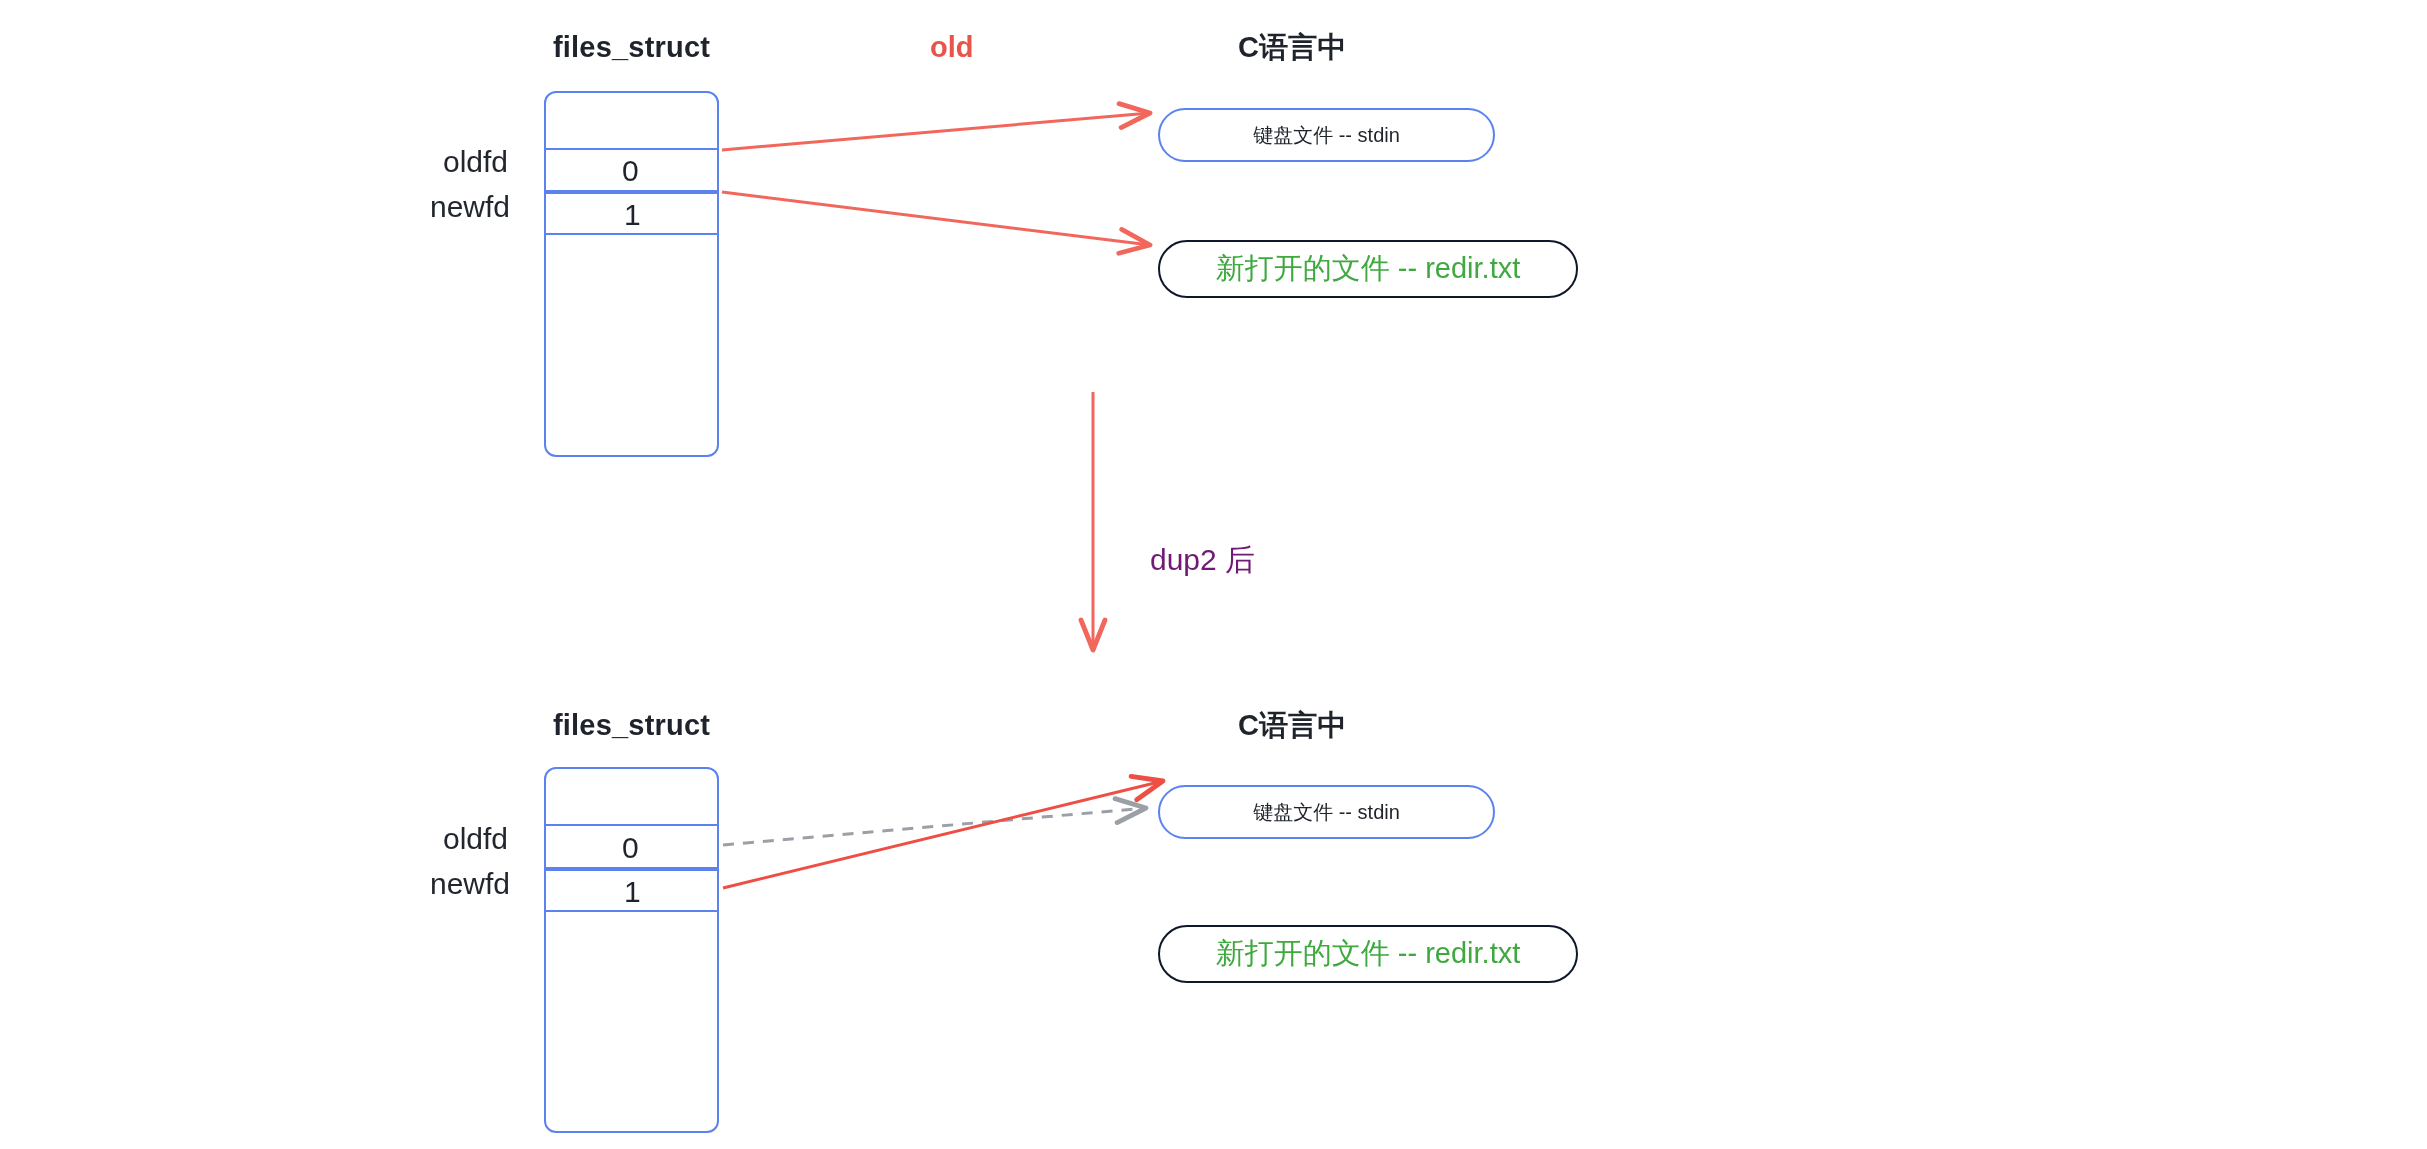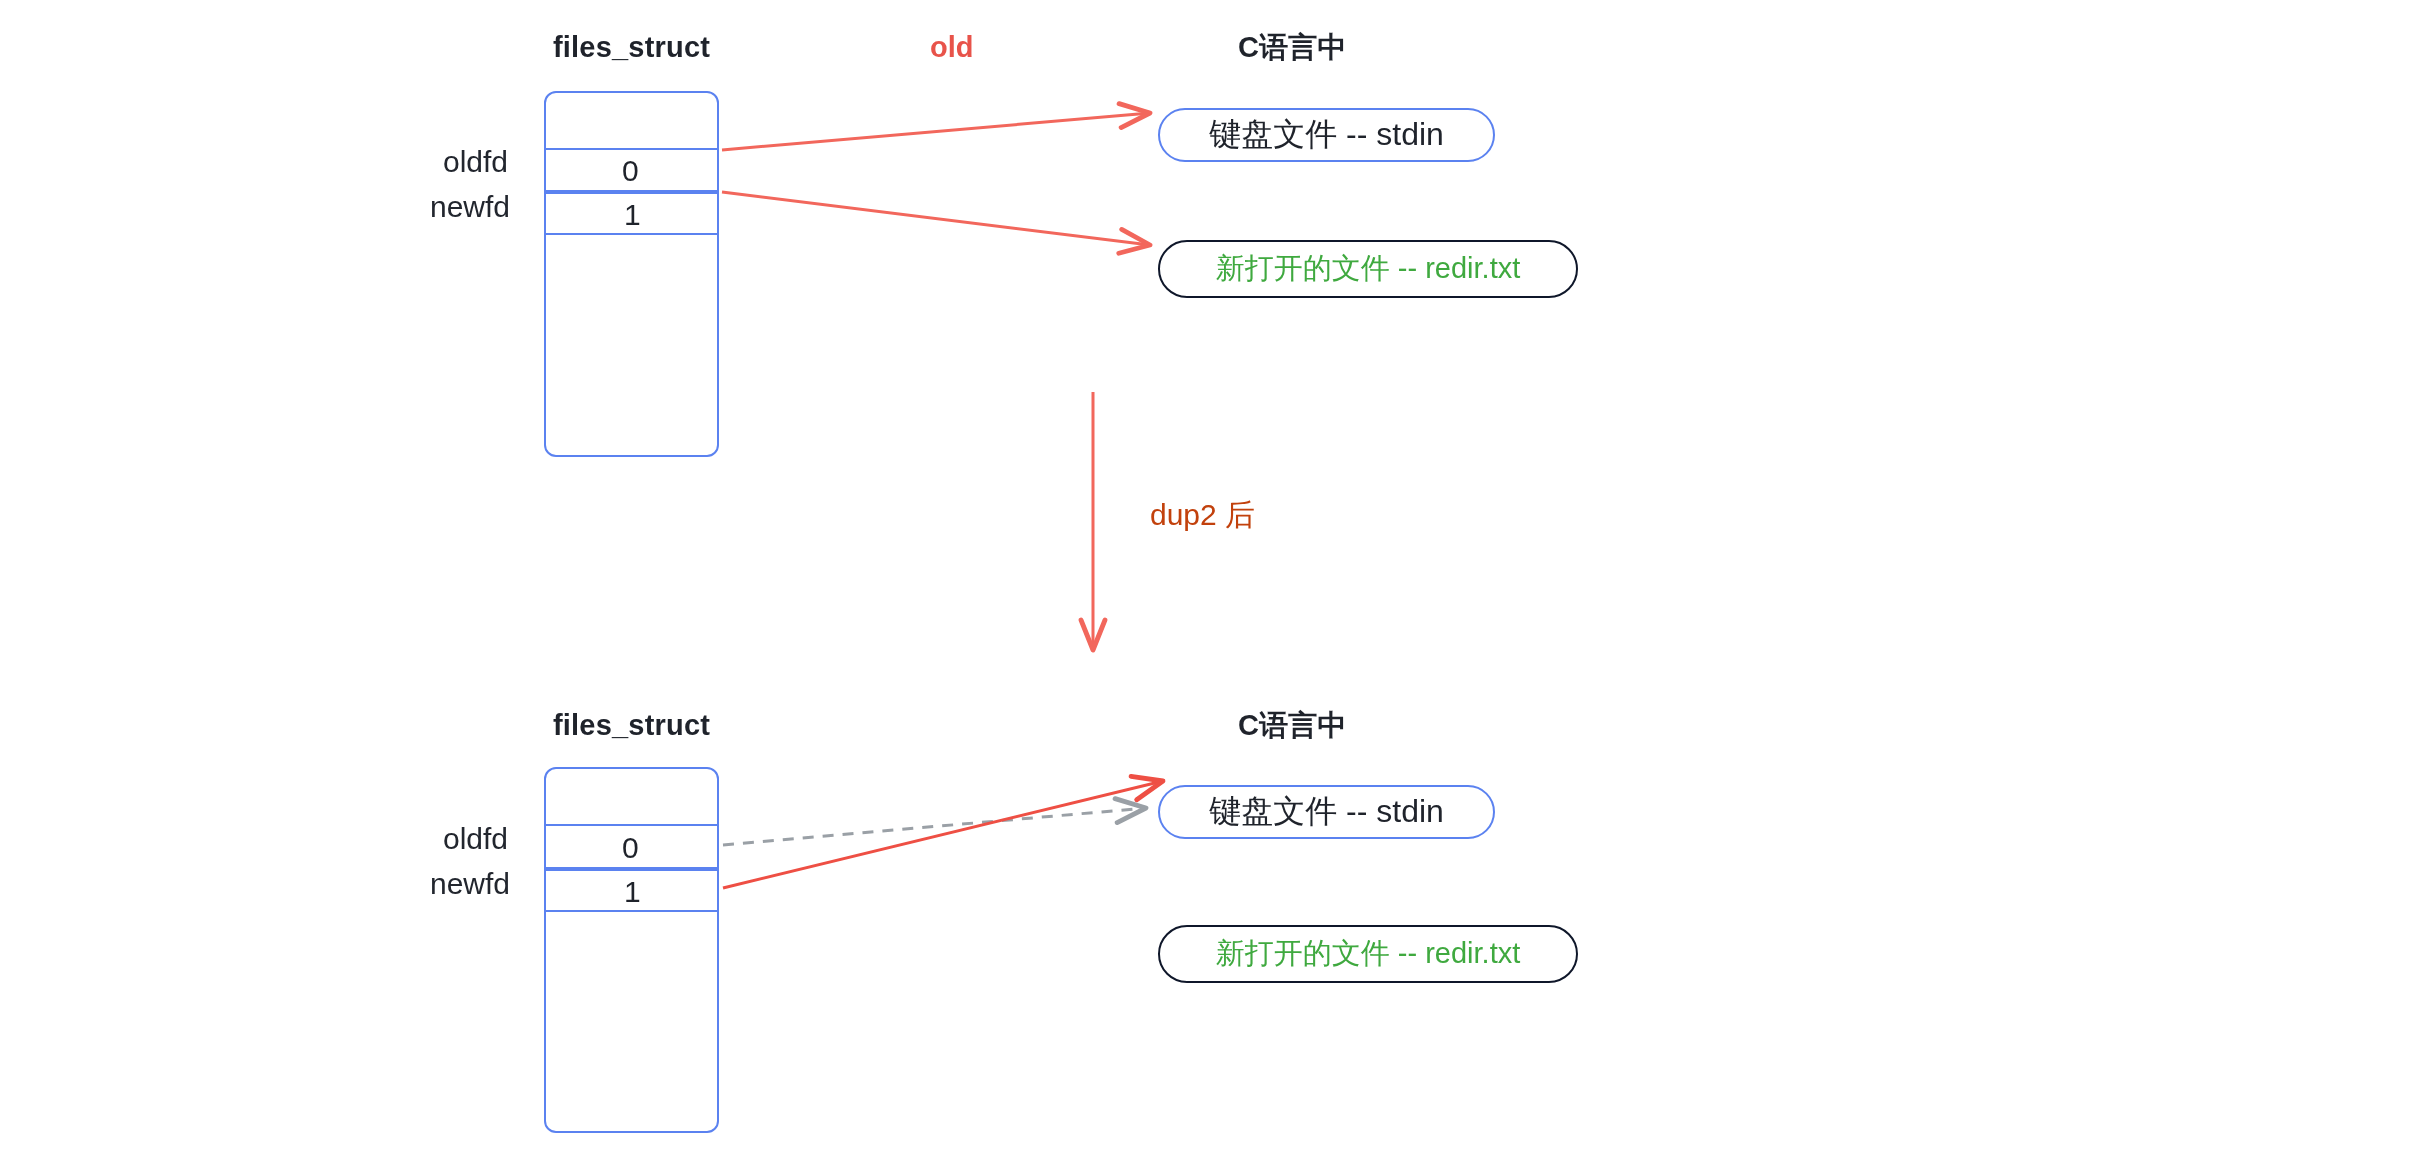--- a/index.html
+++ b/index.html
@@ -45,21 +45,22 @@
     color: #22262e;
     font-weight: normal;
   }
   .cell-val {
     font-size: 30px;
     color: #1f232b;
     font-weight: normal;
   }
   .mid-lbl {
     font-size: 30px;
-    color: #c2410c;
+    color: #701a75;
+    margin-top: 45px;
   }
 
   
   .fs-box {
     position: absolute;
     box-sizing: border-box;
     border: 2px solid #5b82f0;
     border-radius: 12px;
     background: #ffffff;
   }
@@ -75,21 +76,21 @@
     border-radius: 999px;
     display: flex;
     align-items: center;
     justify-content: center;
     background: #ffffff;
     white-space: nowrap;
   }
   .pill-blue {
     border: 2px solid #5b82f0;
     color: #1f232b;
-    font-size: 32px;
+    font-size: 20px;
   }
   .pill-green {
     border: 2px solid #0f172a;
     color: #3fa93f;
     font-size: 29px;
   }
 
   svg.overlay {
     position: absolute;
     left: 0; top: 0;

